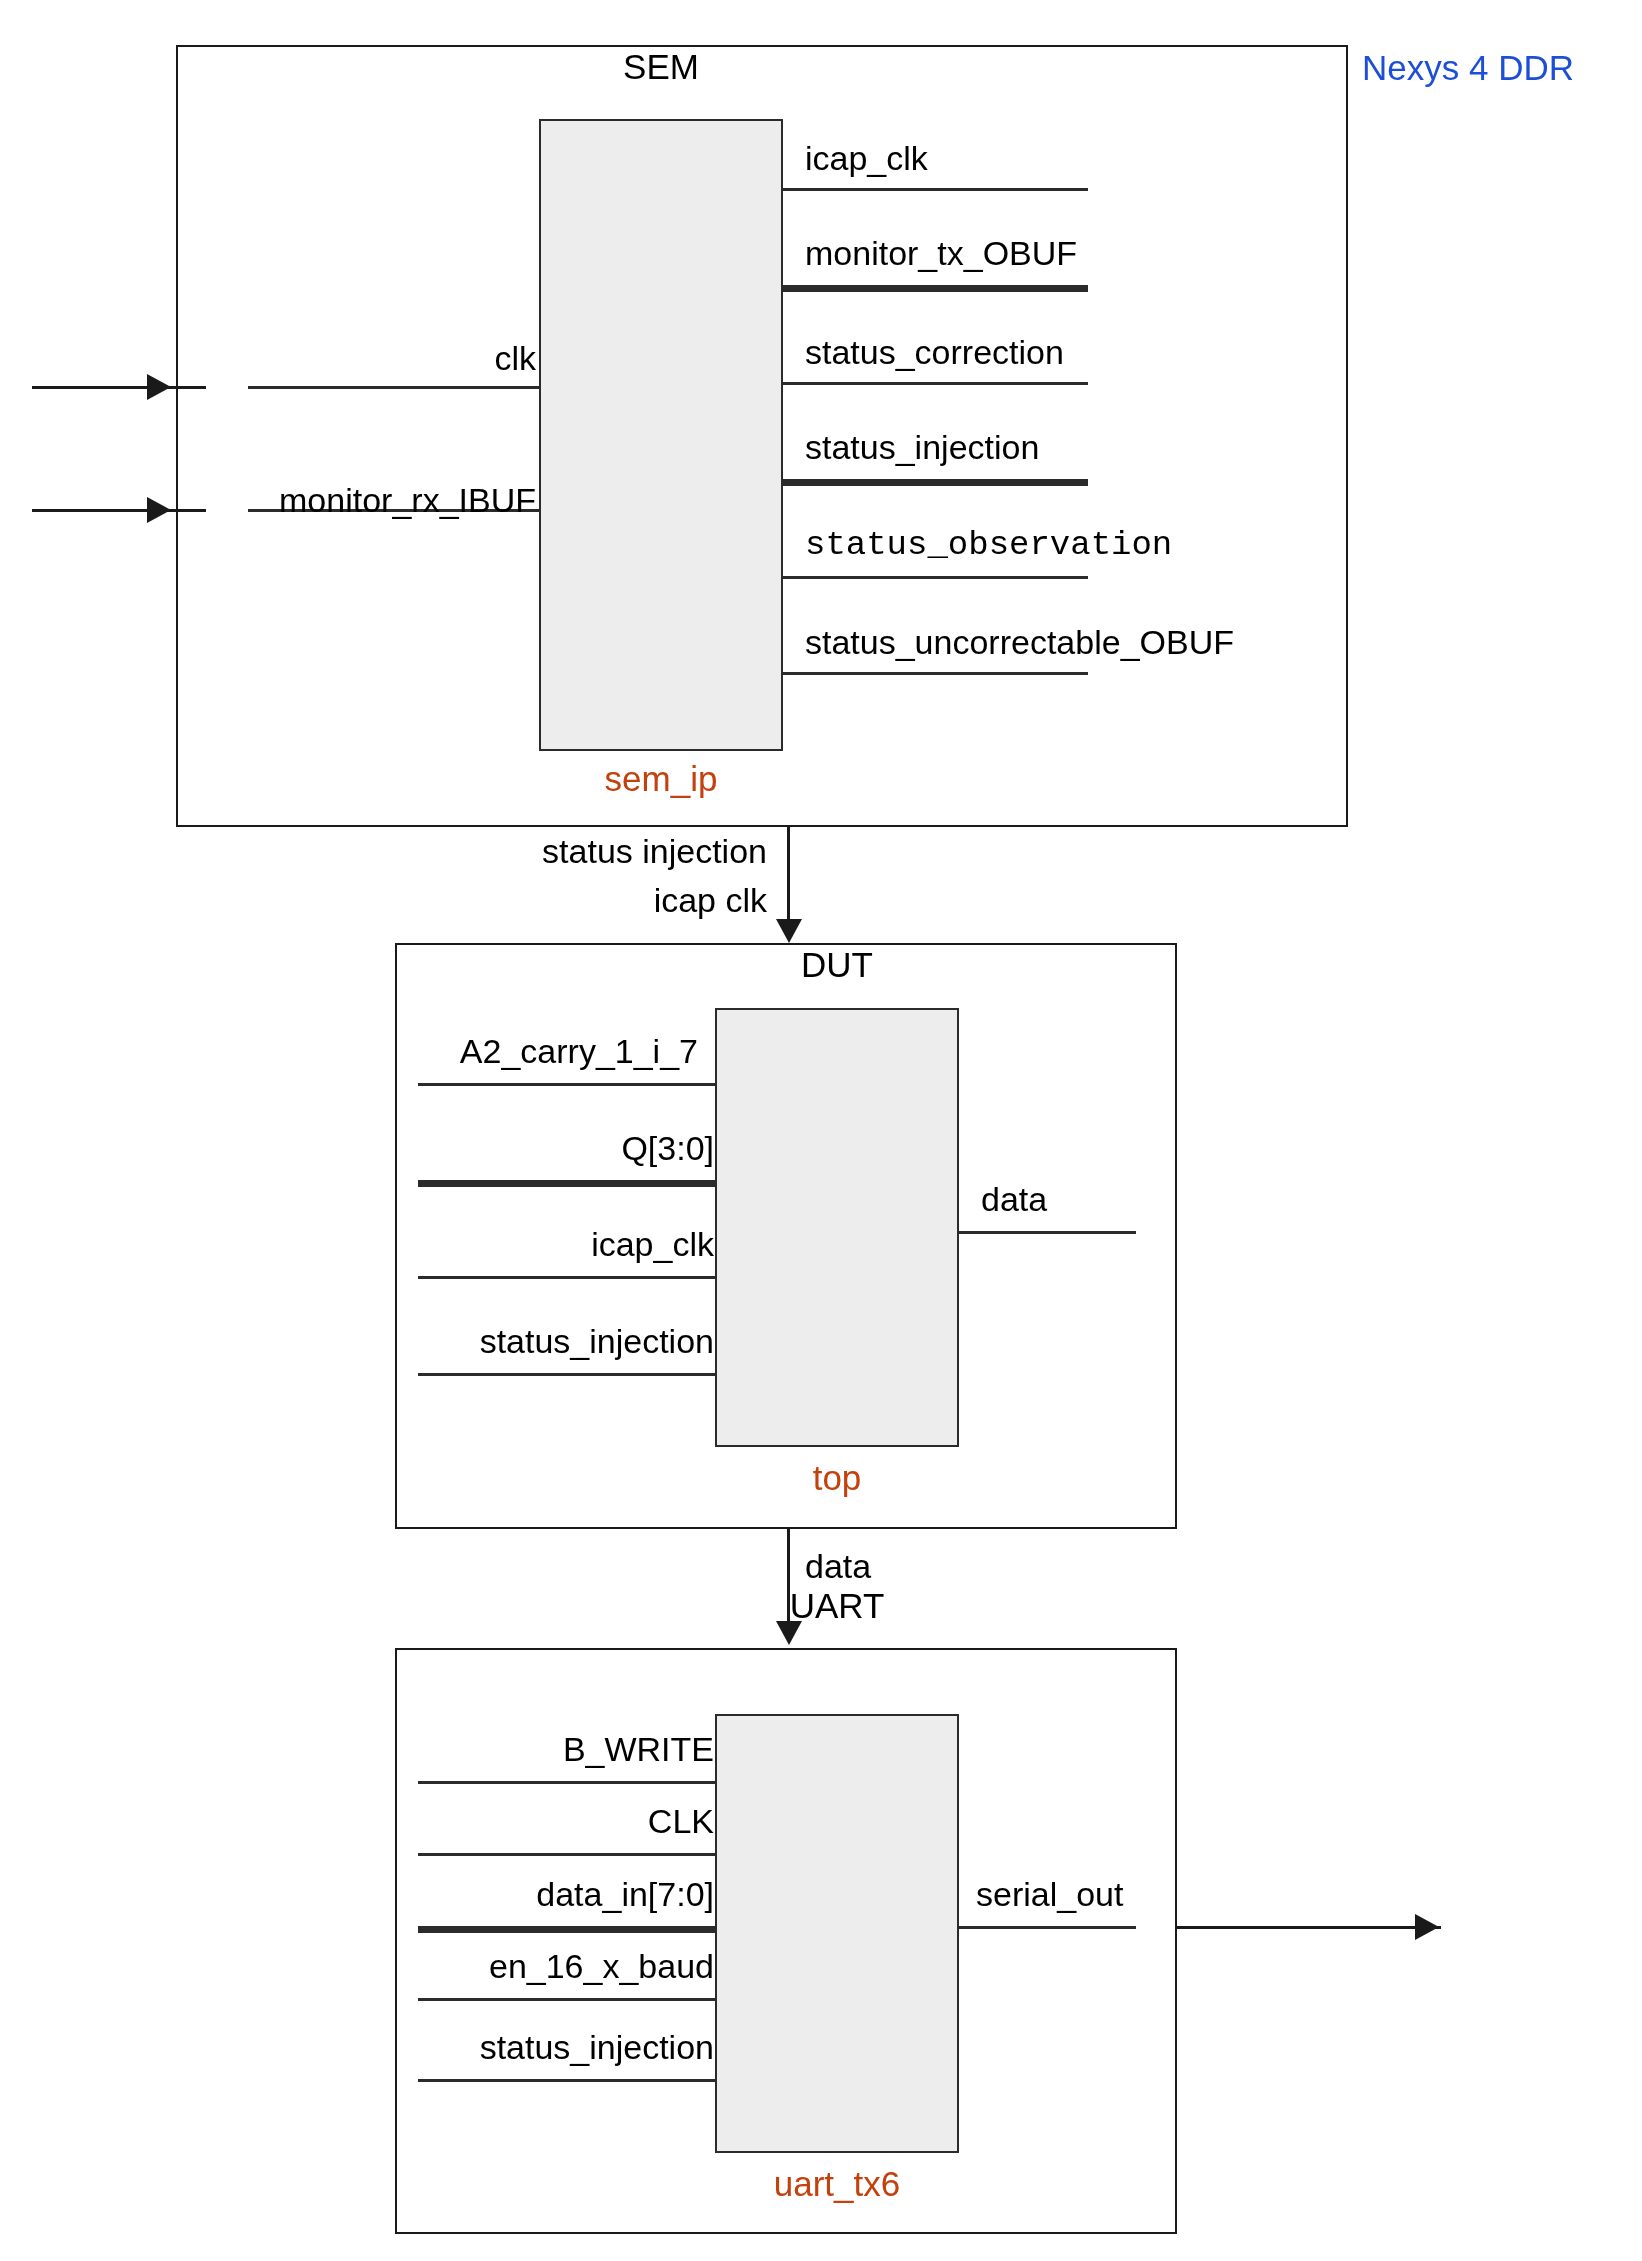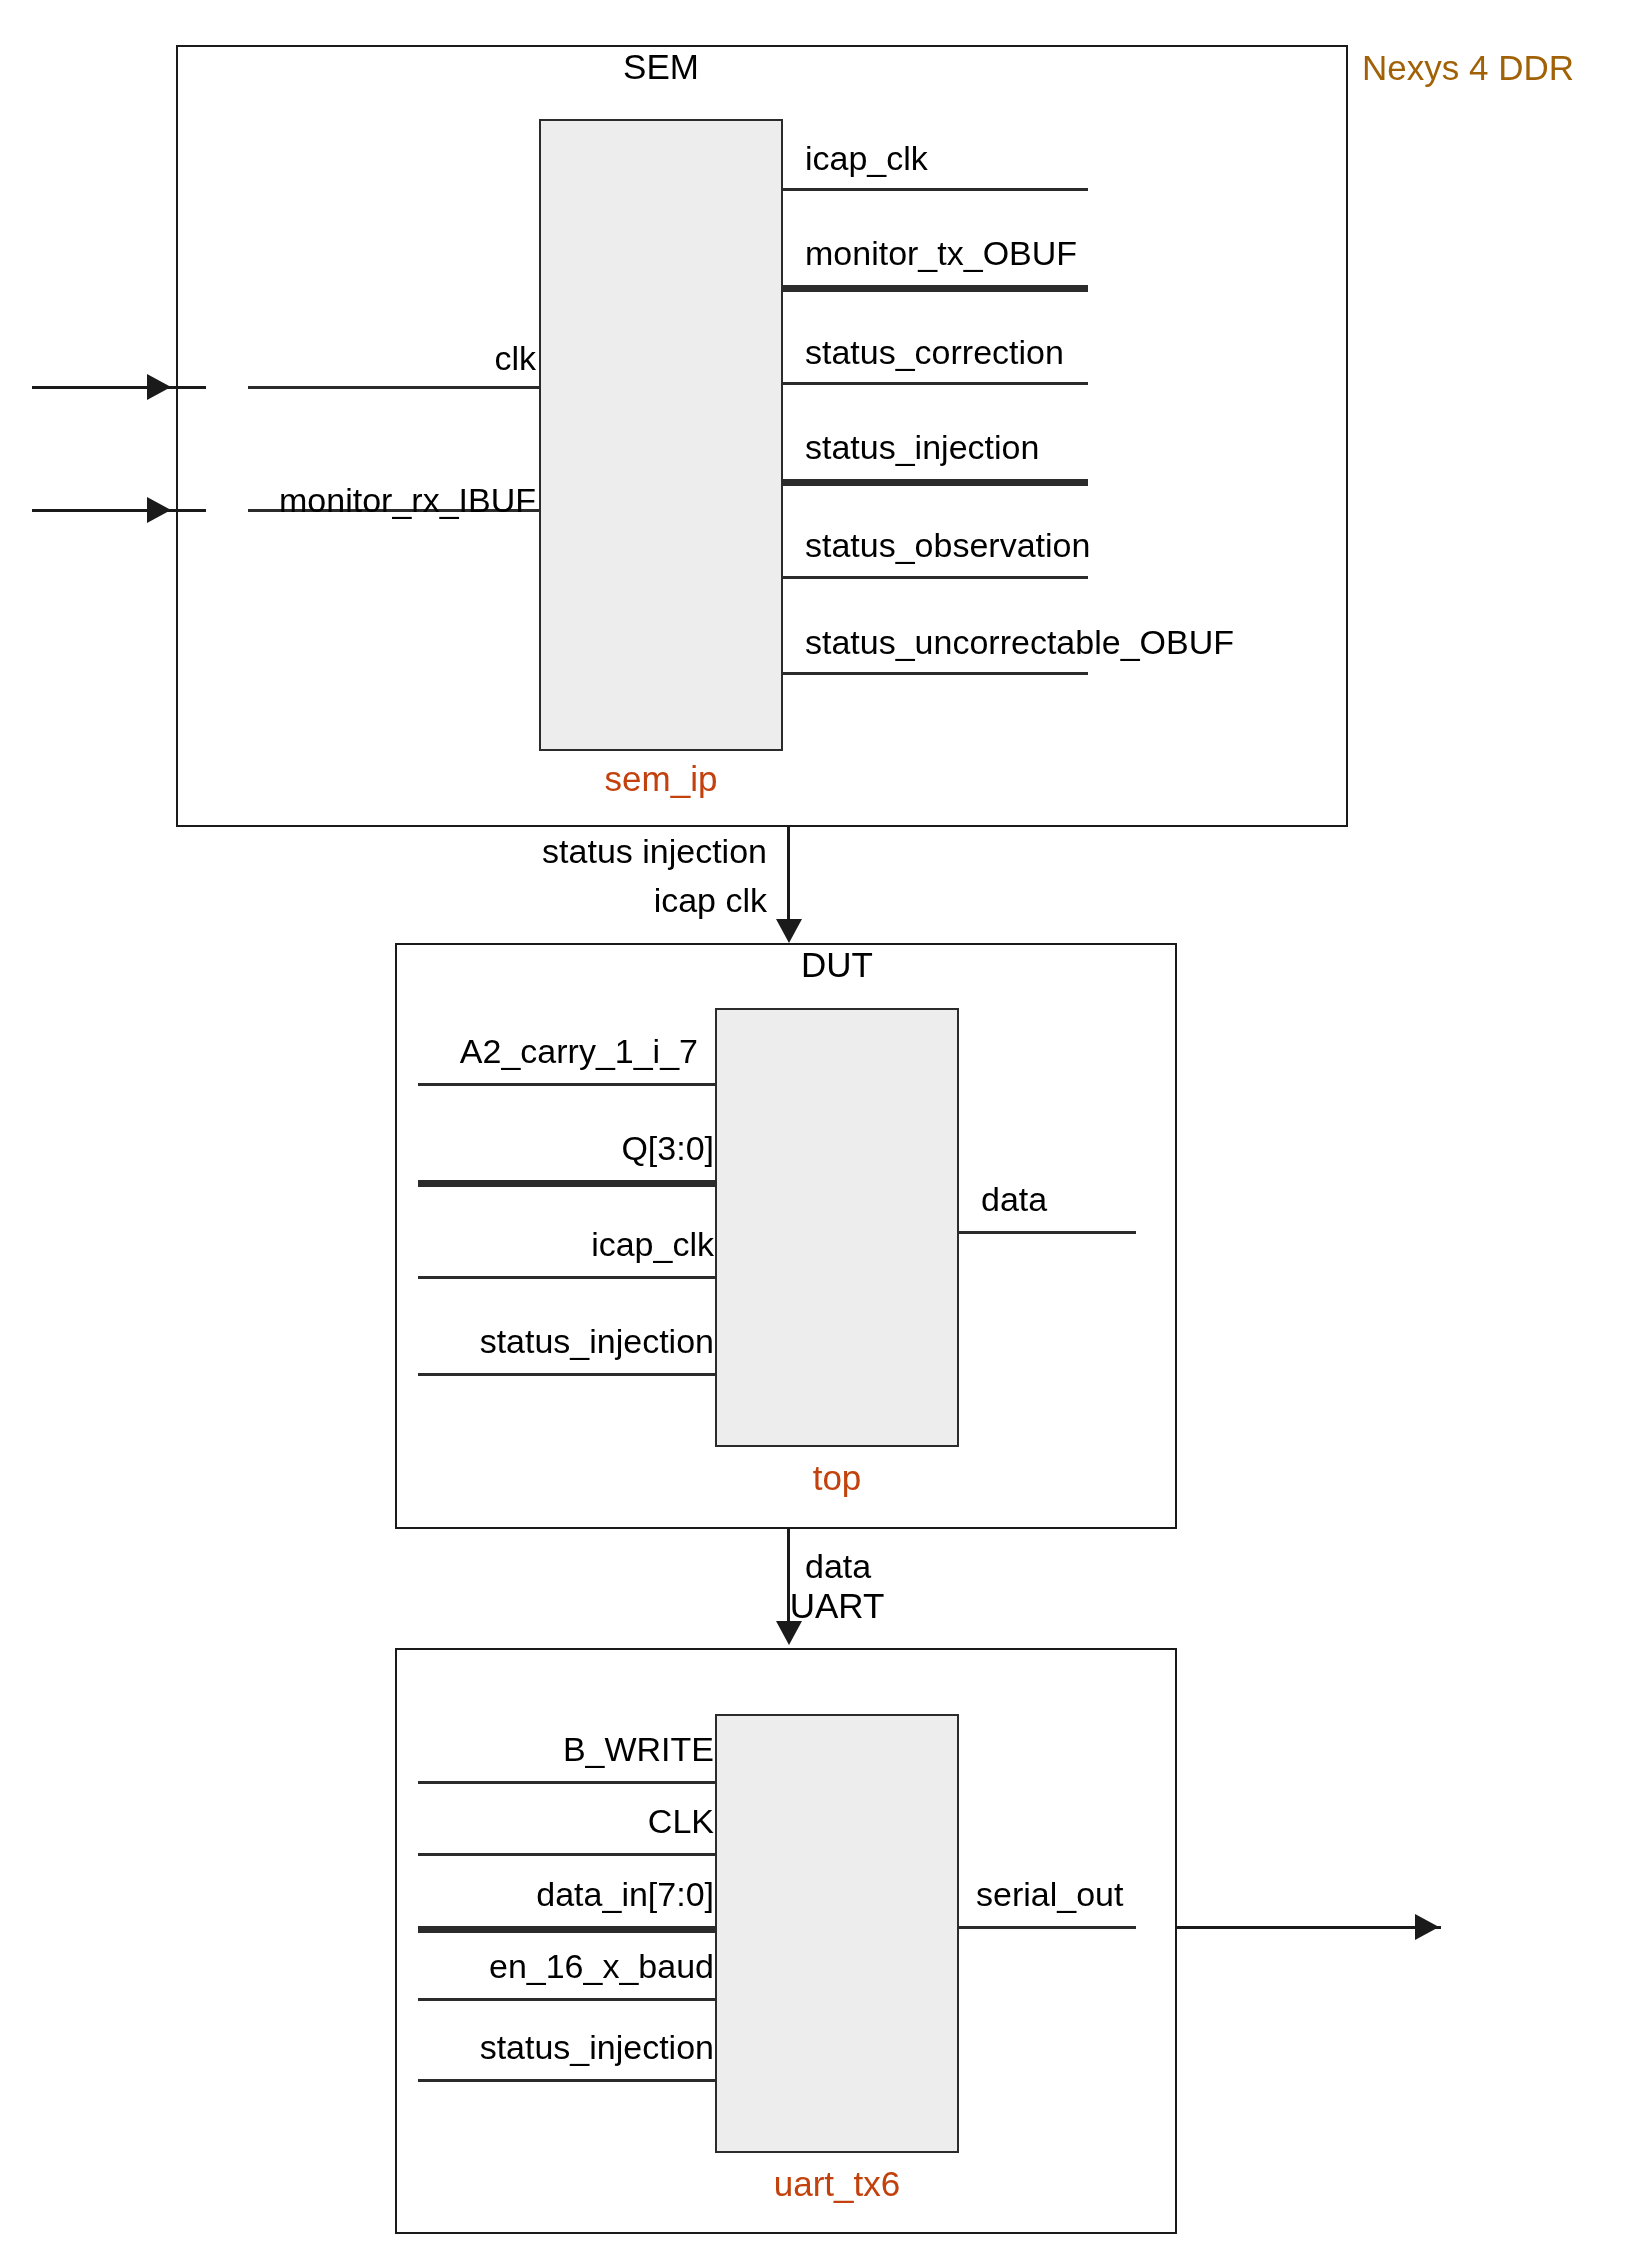--- a/index.html
+++ b/index.html
@@ -69,21 +69,21 @@
     white-space: nowrap;
     line-height: 1;
   }
   .pin-label.right-align { text-align: right; }
   .pin-label.left-align  { text-align: left; }
 
   
   .board-label {
     position: absolute;
     font-size: 35px;
-    color: #a16207;
+    color: #1d4ed8;
     white-space: nowrap;
   }
 
   
   .conn-vline {
     position: absolute;
     width: 0;
     border-left: 3.2px solid #1a1a1a;
   }
   .conn-hline {
@@ -147,21 +147,21 @@
   <div class="pin-line bus" style="left:781px; top:285px; width:307px;"></div>
   <div class="pin-label left-align" style="left:805px; top:236px;">monitor_tx_OBUF</div>
 
   <div class="pin-line" style="left:781px; top:382px; width:307px;"></div>
   <div class="pin-label left-align" style="left:805px; top:335px;">status_correction</div>
 
   <div class="pin-line bus" style="left:781px; top:479px; width:307px;"></div>
   <div class="pin-label left-align" style="left:805px; top:430px;">status_injection</div>
 
   <div class="pin-line" style="left:781px; top:576px; width:307px;"></div>
-  <div class="pin-label left-align" style="left:805px; top:528px;">status_observation</div>
+  <div class="pin-label left-align" style="left:805px; top:528px;font-family:Liberation Mono, monospace;">status_observation</div>
 
   <div class="pin-line" style="left:781px; top:672px; width:307px;"></div>
   <div class="pin-label left-align" style="left:805px; top:625px;">status_uncorrectable_OBUF</div>
 
   <div class="conn-vline" style="left:787px; top:826px; height:96px;"></div>
   <div class="arrow-down" style="left:776px; top:919px;"></div>
   <div class="conn-label" style="left:348px; top:883px; width:419px;">icap clk</div>
   <div class="conn-label" style="left:348px; top:834px; width:419px;">status injection</div>
 
   <div class="outer-box" style="left:395px; top:943px; width:782px; height:586px;"></div>

